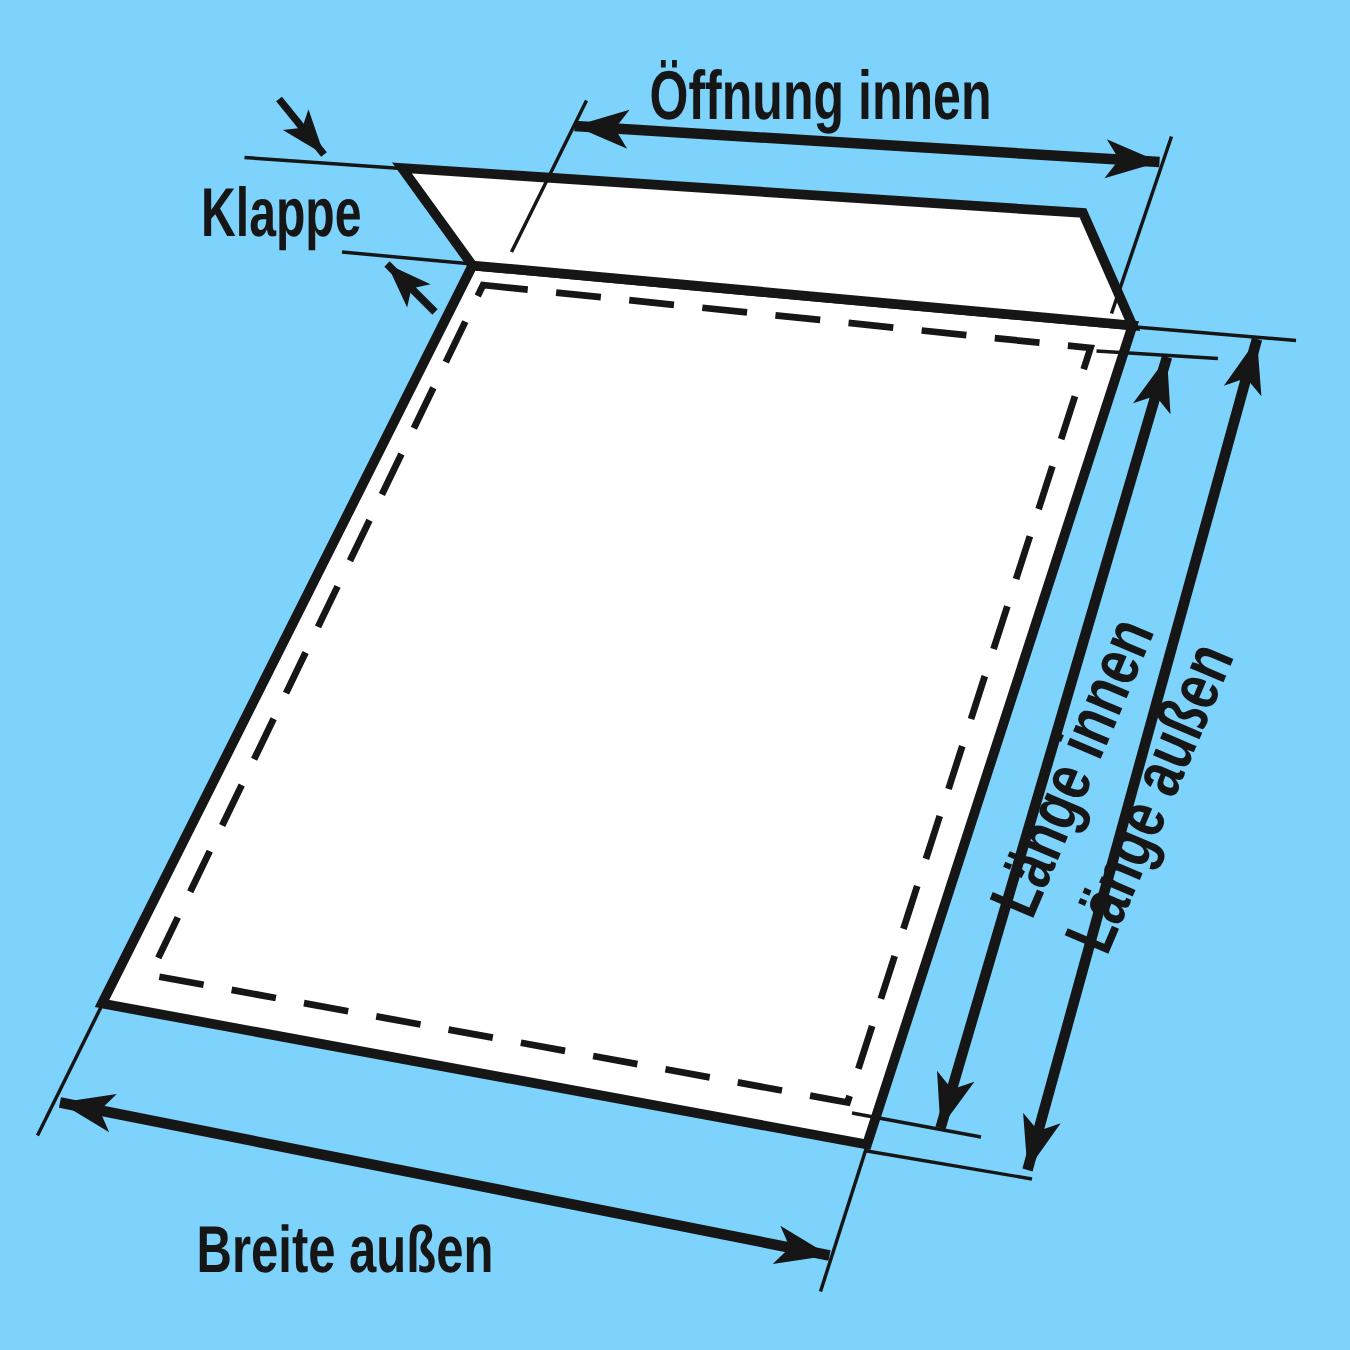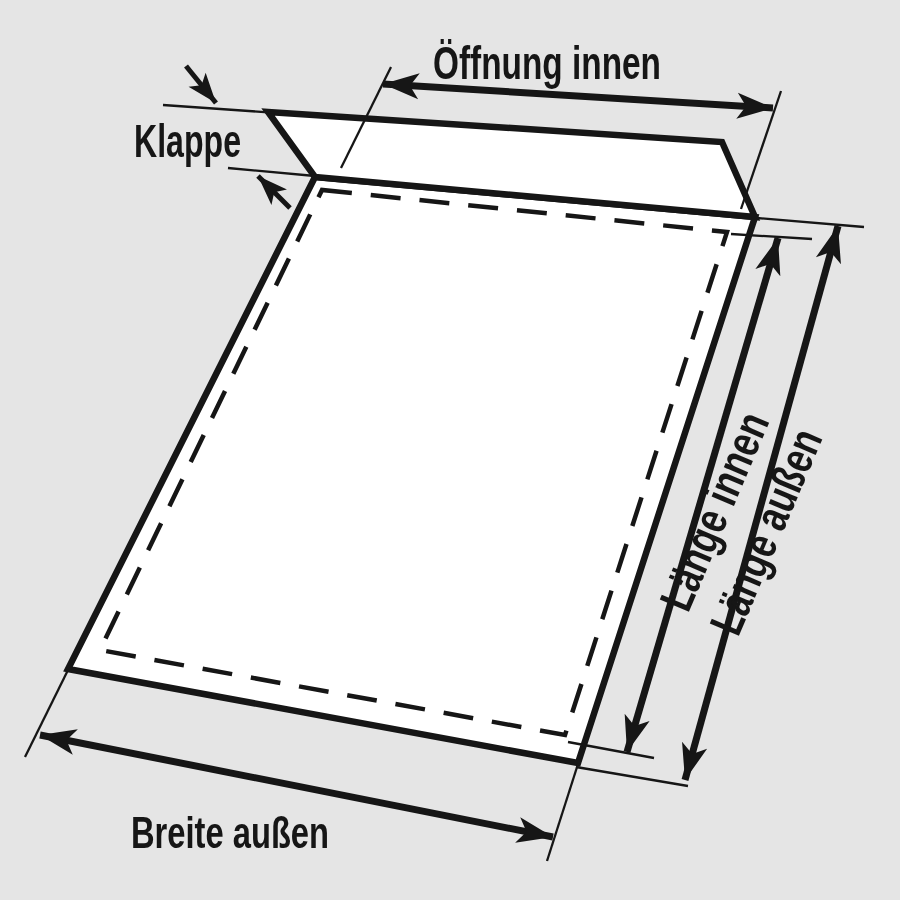--- a/index.html
+++ b/index.html
@@ -4,21 +4,21 @@
 <style>
   html, body {
     margin: 0;
     padding: 0;
     background: #ffffff;
   }
   .stage {
     position: relative;
     width: 900px;
     height: 900px;
-    background: #e5e5e5;
+    background: #7dd3fc;
     overflow: hidden;
   }
   svg {
     display: block;
   }
   .outline {
     fill: #ffffff;
     stroke: #161616;
     stroke-width: 6.5;
     stroke-linejoin: miter;

